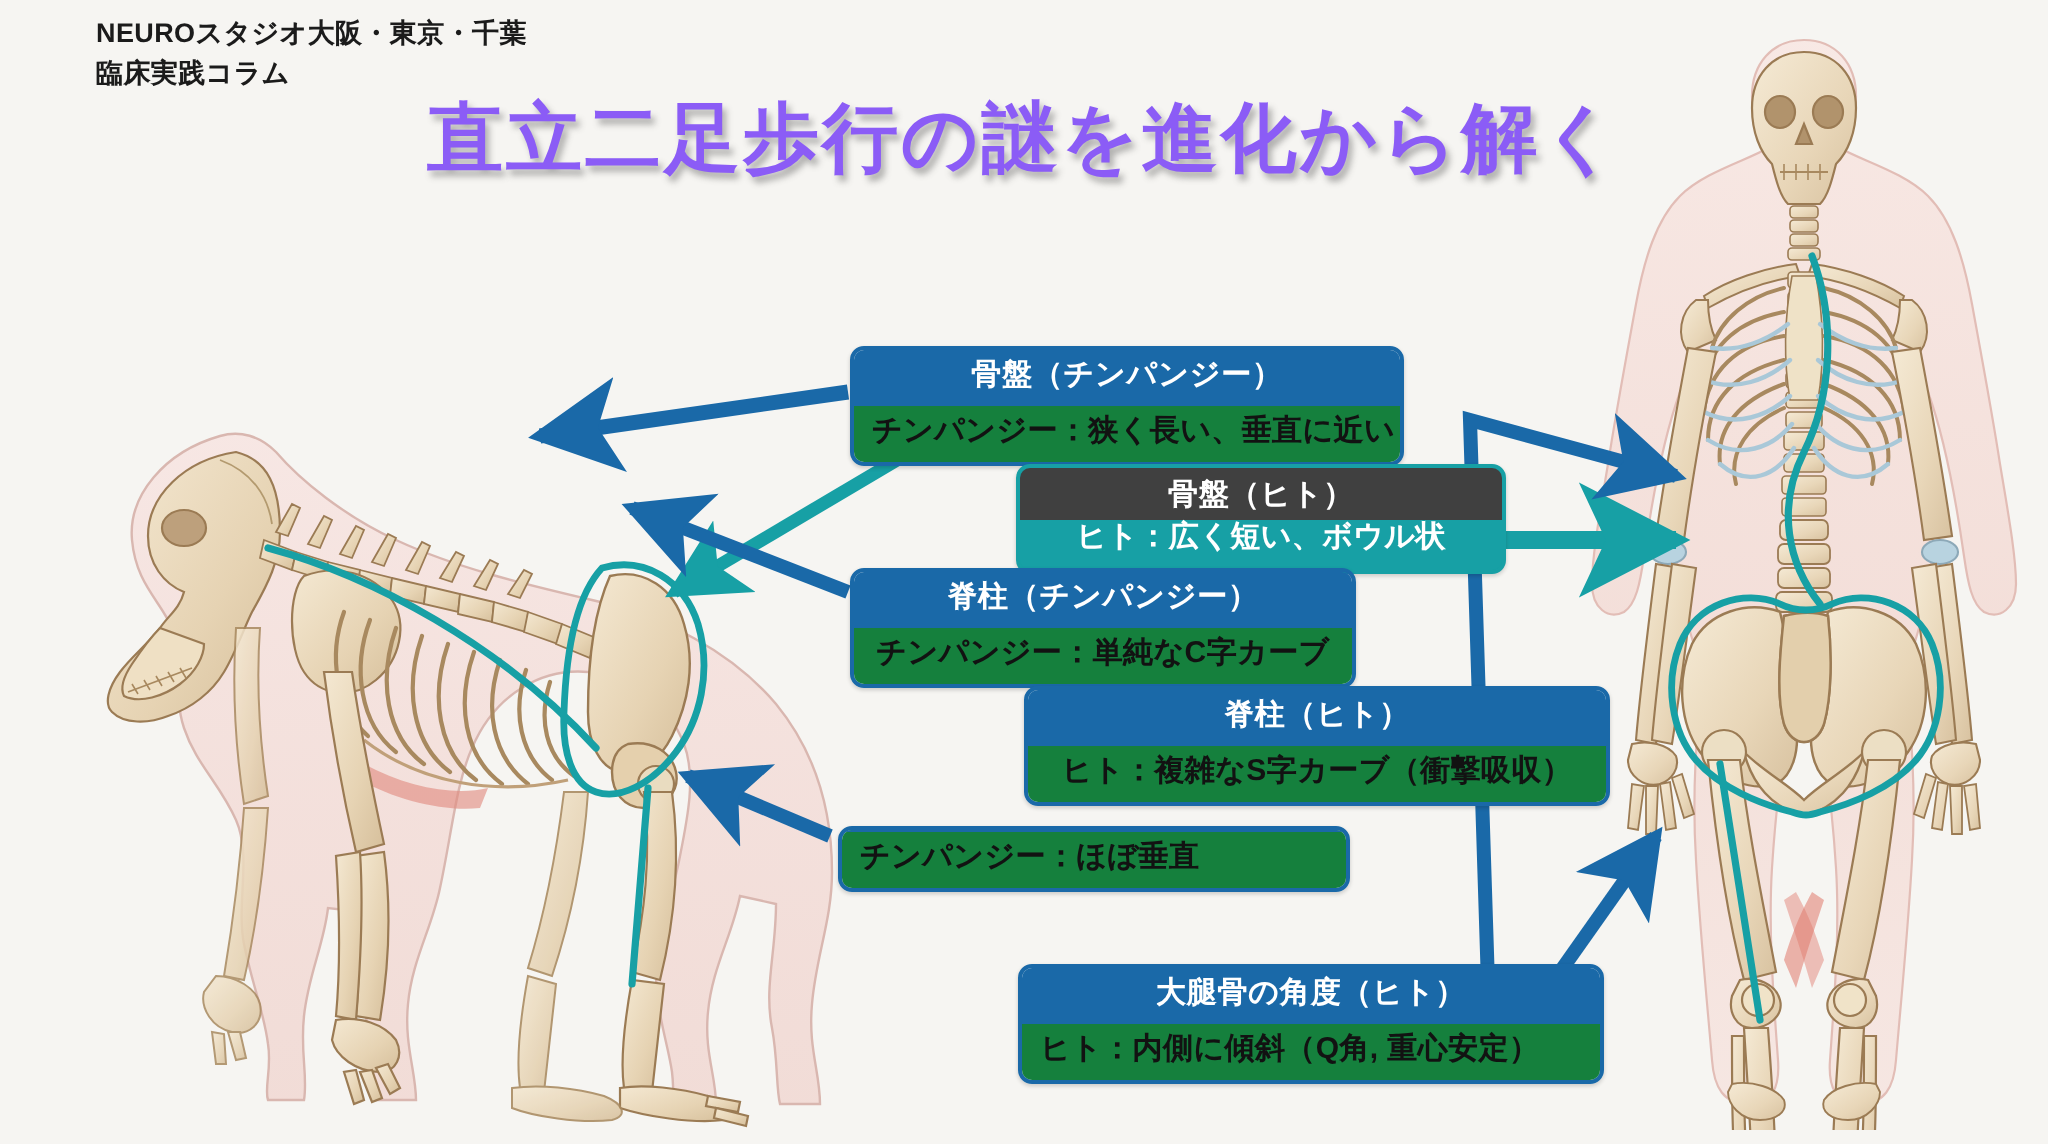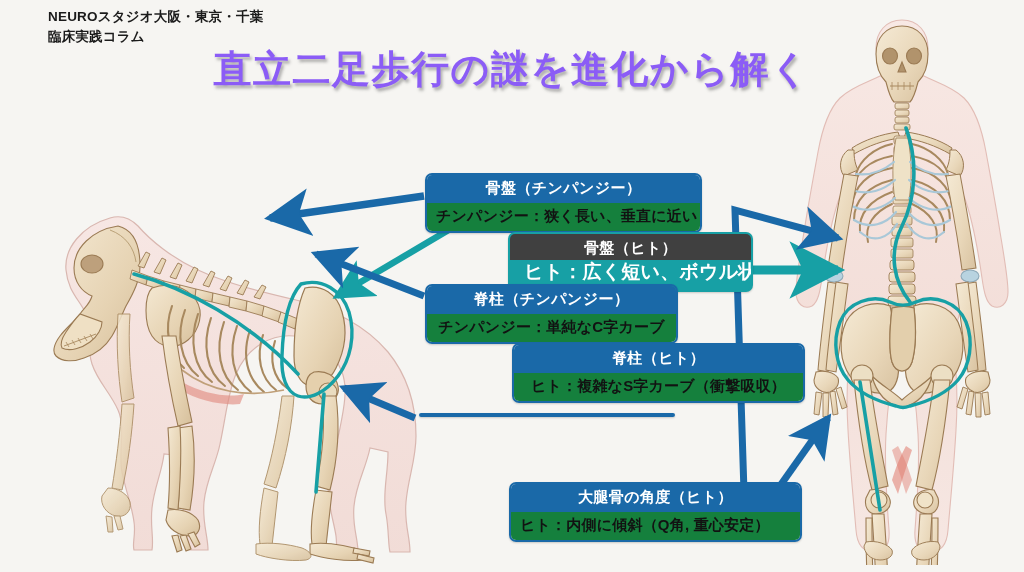--- a/index.html
+++ b/index.html
@@ -57,21 +57,21 @@
     white-space:nowrap;
   }
   .callout.blue{border:2px solid #1a69a8;}
   .callout.blue .hd{background:#1a69a8;}
   .callout.blue .bd{border-top:1px solid #1a69a8;}
 
   .callout.teal{border:2px solid #17a0a5;background:#17a0a5;}
   .callout.teal .hd{background:#404040;padding:5px 14px 2px;}
   .callout.teal .bd{
     background:#17a0a5;color:#fff;text-align:center;
-    border-top:none;padding:0 14px 6px;font-size:19px;
+    border-top:none;padding:0 14px 6px;font-size:15px;
   }
   .bd.left{text-align:left;}
   .bd.center{text-align:center;}
 
   
   #arrows{position:absolute;left:0;top:0;width:1024px;height:572px;pointer-events:none;}
 </style>
 </head>
 <body>
 
@@ -473,20 +473,21 @@
     <div class="hd">脊柱（チンパンジー）</div>
     <div class="bd center">チンパンジー：単純なC字カーブ</div>
   </div>
 
   <div class="callout blue" style="left:512px;top:343px;width:289px;">
     <div class="hd">脊柱（ヒト）</div>
     <div class="bd center">ヒト：複雑なS字カーブ（衝撃吸収）</div>
   </div>
 
   <div class="callout blue" style="left:419px;top:413px;width:252px;">
+    <div class="bd left">チンパンジー：ほぼ垂直</div>
   </div>
 
   <div class="callout blue" style="left:509px;top:482px;width:289px;">
     <div class="hd">大腿骨の角度（ヒト）</div>
     <div class="bd left">ヒト：内側に傾斜（Q角, 重心安定）</div>
   </div>
 
 </div>
 
 </body></html>

